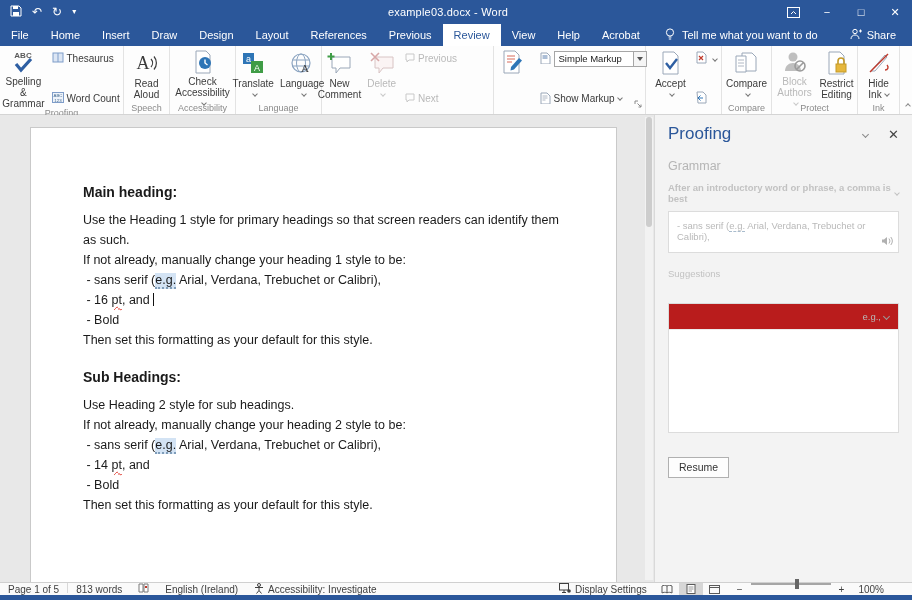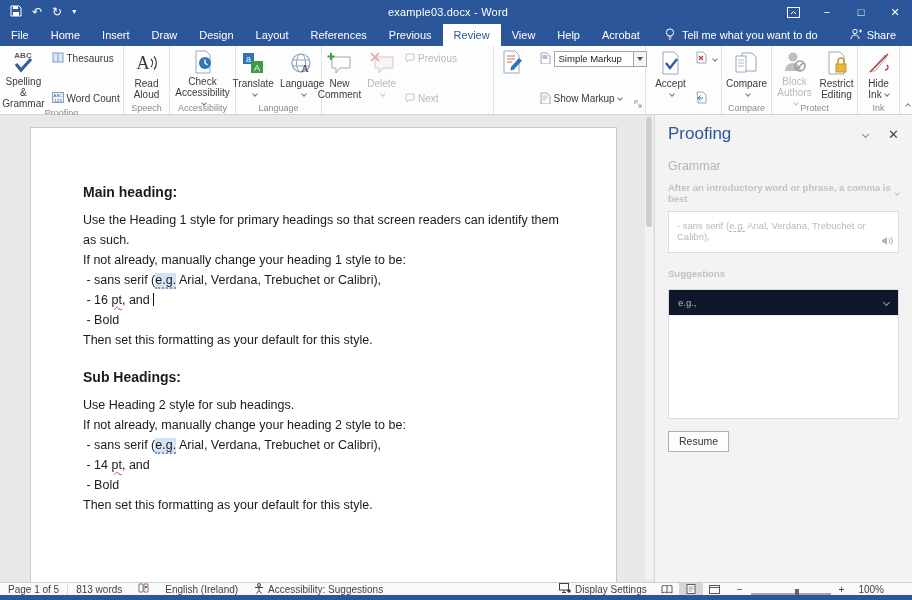--- a/index.html
+++ b/index.html
@@ -76,33 +76,33 @@
   .pane-head .cv { border-color:#888; width:5px; height:5px; margin-right:20px; }
   .pane-close { color:#444; font-size:13px; }
   .pane-section { margin-top:15px; font-size:12.5px; color:#b5b5b5; }
   .pane-desc { margin-top:9px; font-size:9.5px; color:#c2c2c2; display:flex; align-items:center; }
   .pane-desc span:first-child { flex:1;font-weight:bold; }
   .pane-desc .cv { border-color:#c2c2c2; }
   .sent-box { margin-top:7px; background:#fff; border:1px solid #dcdcdc; padding:8px 6px 10px 8px;
     font-size:9.5px; color:#b9b9b9; position:relative; min-height:33px; }
   .pane-term { border-bottom:1px dashed #a9bccd; }
   .speaker { position:absolute; right:5px; bottom:4px; }
-  .sugg-label { margin-top:15px; font-size:9.5px; color:#c2c2c2;font-weight:bold; }
-  .sugg-box { margin-top:10px; background:#0f172a; border:1px solid #dcdcdc; }
+  .sugg-label { margin-top:15px; font-size:9.5px; color:#c2c2c2; }
+  .sugg-box { margin-top:24px; background:#b91c1c; border:1px solid #dcdcdc;text-align:right; }
   .sugg-row { height:26px; display:flex; align-items:center; padding:0 9px; font-size:9.5px;
     color:#b9b9b9; border-bottom:1px solid #ececec; }
   .sugg-row span:first-child { flex:1; }
   .sugg-row .cv { border-color:#9a9a9a; width:5px; height:5px; }
   .sugg-empty { height:102px; background:#fff; }
-  .resume-btn { margin-top:12px; display:inline-block; background:#fdfdfd; border:1px solid #b0b0b0;
+  .resume-btn { margin-top:24px; display:inline-block; background:#fdfdfd; border:1px solid #b0b0b0;
     font-size:10.5px; color:#333; padding:3px 10px 4px; font-family:"Liberation Sans", sans-serif; }
 
   
   .statusbar { position:absolute; left:0; bottom:5px; width:100%; height:13px; background:#fafafa;
-    border-top:1px solid #d0d0d0; display:flex; align-items:flex-end; font-size:10px; color:#3f3f3f; }
+    border-top:1px solid #d0d0d0; display:flex; align-items:flex-start; font-size:10px; color:#3f3f3f; }
   .sb-item { display:flex; align-items:center; gap:4px; padding:0 8px; height:100%; }
   .sb-div { width:1px; height:10px; background:#d8d8d8; }
   .viewbtn { width:24px; height:100%; display:flex; align-items:center; justify-content:center; }
   .viewbtn.active { background:#d6d6d6; }
   .zoom-track { position:relative; width:80px; height:2px; background:#a6a6a6; margin:0 6px; }
   .zoom-thumb { position:absolute; left:44px; top:-4px; width:4px; height:10px; background:#666; }
   .bottomstrip { position:absolute; left:0; bottom:0; width:100%; height:5px; background:#2b579a; }
 </style>
 </head>
 <body>
@@ -554,21 +554,21 @@
       </span>
     </div>
     <div class="sb-item">English (Ireland)</div>
     <div class="sb-item">
       <span>
         <svg width="10" height="11" viewBox="0 0 10 11">
             <circle cx="5" cy="2" r="1.5" fill="none" stroke="#3f3f3f"></circle>
             <path d="M1 4.5h8M5 4.5v3M5 7.5L2.5 10.5M5 7.5l2.5 3" stroke="#3f3f3f" fill="none"></path>
           </svg>
       </span>
-      <span>Accessibility: Suggestions</span>
+      <span>Accessibility: Investigate</span>
     </div>
     <div class="spacer"></div>
     <div class="sb-item">
       <span>
         <svg width="12" height="10" viewBox="0 0 12 10">
             <rect x="0.5" y="0.5" width="9" height="6.5" fill="none" stroke="#3f3f3f"></rect>
             <path d="M3 9.5h4M5 7v2.5" stroke="#3f3f3f"></path>
             <circle cx="10" cy="8" r="1.8" fill="#3f3f3f"></circle>
           </svg>
       </span>

